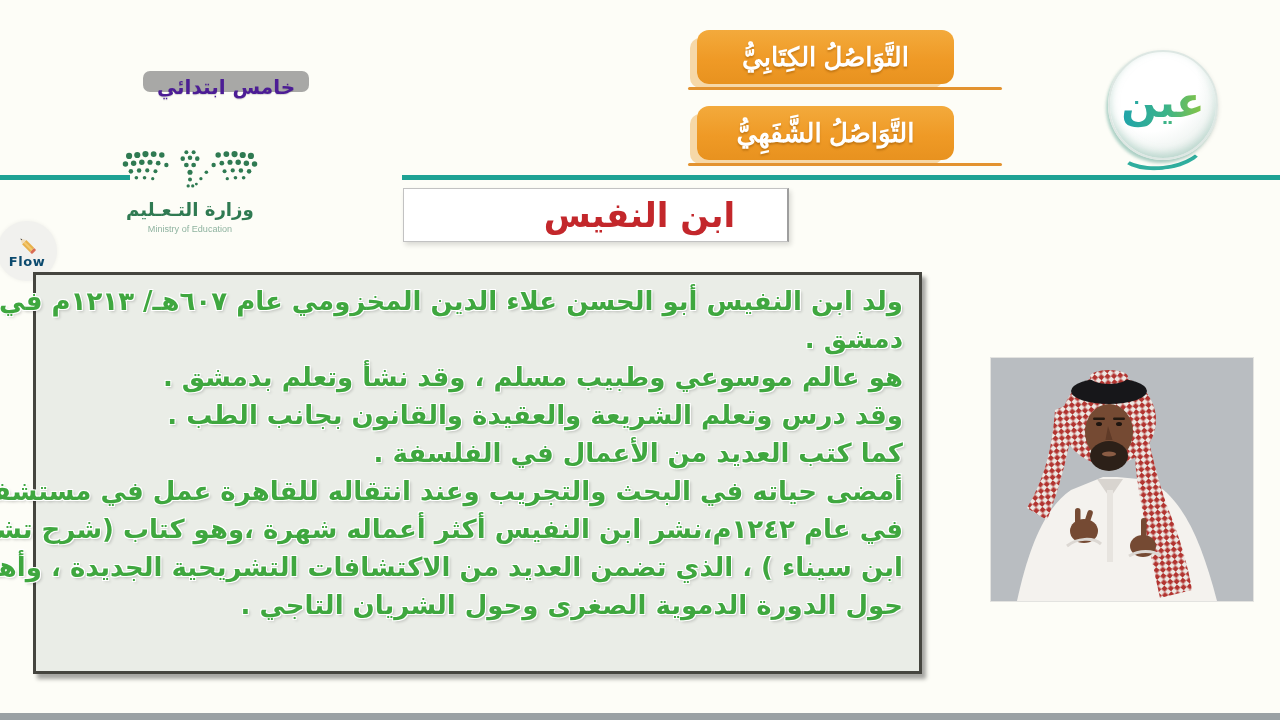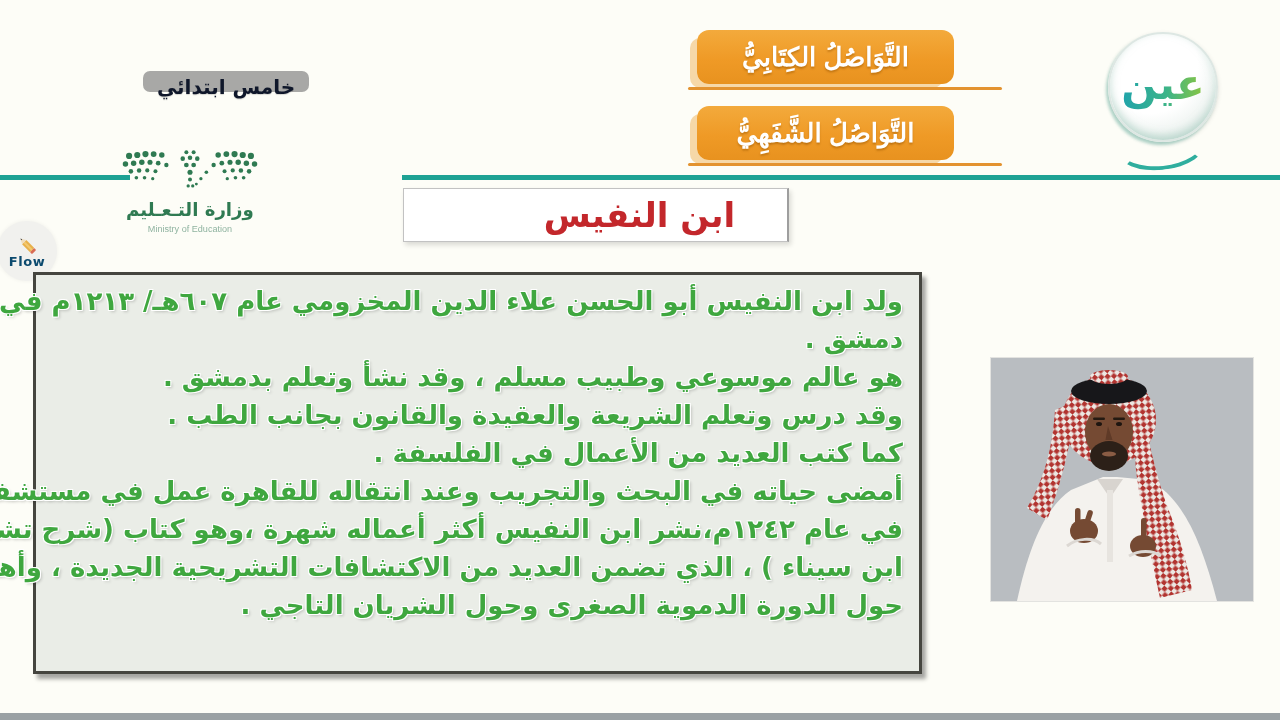--- a/index.html
+++ b/index.html
@@ -2,21 +2,21 @@
 <html lang="ar"><head>
 <meta charset="utf-8">
 <style>
   html,body{margin:0;padding:0;background:#fdfdf7;}
   #frame{position:relative;width:1280px;height:720px;background:#fdfdf7;overflow:hidden;
          font-family:"DejaVu Sans",sans-serif;}
   .abs{position:absolute;}
 
   
   .badge{left:143px;width:166px;height:21px;background:#a8a8a6;border-radius:7px;
-         color:#0f172a;font-weight:bold;font-size:20px;line-height:33px;text-align:center;
+         color:#4c1d95;font-weight:bold;font-size:20px;line-height:33px;text-align:center;
          text-shadow:0 1px 1px rgba(0,0,0,.15);}
   #badge1{top:71px;} #badge2{top:106px;}
 
   
   #moe-mask{left:130px;top:144px;width:272px;height:104px;background:#fdfdf7;}
   #moe-logo{left:95px;top:145px;width:190px;height:100px;}
 
   
   #flow{left:-3px;top:221px;width:60px;height:60px;border-radius:50%;background:#f1f1ee;
         box-shadow:0 0 4px rgba(0,0,0,.06);display:flex;flex-direction:column;
@@ -29,21 +29,21 @@
      box-shadow:-9px 6px 0 -2px #f6d8a8;
      color:#fff;font-weight:bold;font-size:26px;display:flex;align-items:center;justify-content:center;
      text-shadow:0 2px 2px rgba(150,85,0,.45);cursor:pointer;border:none;}
   #topic1{top:30px;} #topic2{top:106px;}
   .topic-underline{left:688px;width:314px;height:3px;background:#e39330;border-radius:2px;}
   #under1{top:87px;} #under2{top:163px;}
 
   
   #ain-swoosh{left:1116px;top:122px;width:82px;height:40px;border:4px solid transparent;
       border-bottom-color:#2fae9e;border-radius:50%;transform:rotate(-6deg);z-index:0;}
-  #ain-circle{left:1108px;top:32px;width:106px;height:106px;border-radius:50%;z-index:1;
+  #ain-circle{left:1108px;top:50px;width:106px;height:106px;border-radius:50%;z-index:1;
       background:radial-gradient(circle at 38% 30%,#ffffff 48%,#f2f6f4 66%,#dde8e4 82%,#c4dcd4 100%);
       box-shadow:inset 0 -4px 8px rgba(150,195,180,.55),inset 0 3px 4px rgba(255,255,255,.9),
                  -2px 3px 3px rgba(60,160,140,.35),0 2px 5px rgba(0,0,0,.12);
       border:2px solid #dde7e3;display:flex;align-items:center;justify-content:center;}
 
   
   #divider{left:0;top:175px;width:1280px;height:5px;background:#1ea294;}
 
   
   #title-box{left:403px;top:188px;width:386px;height:54px;background:#ffffff;

